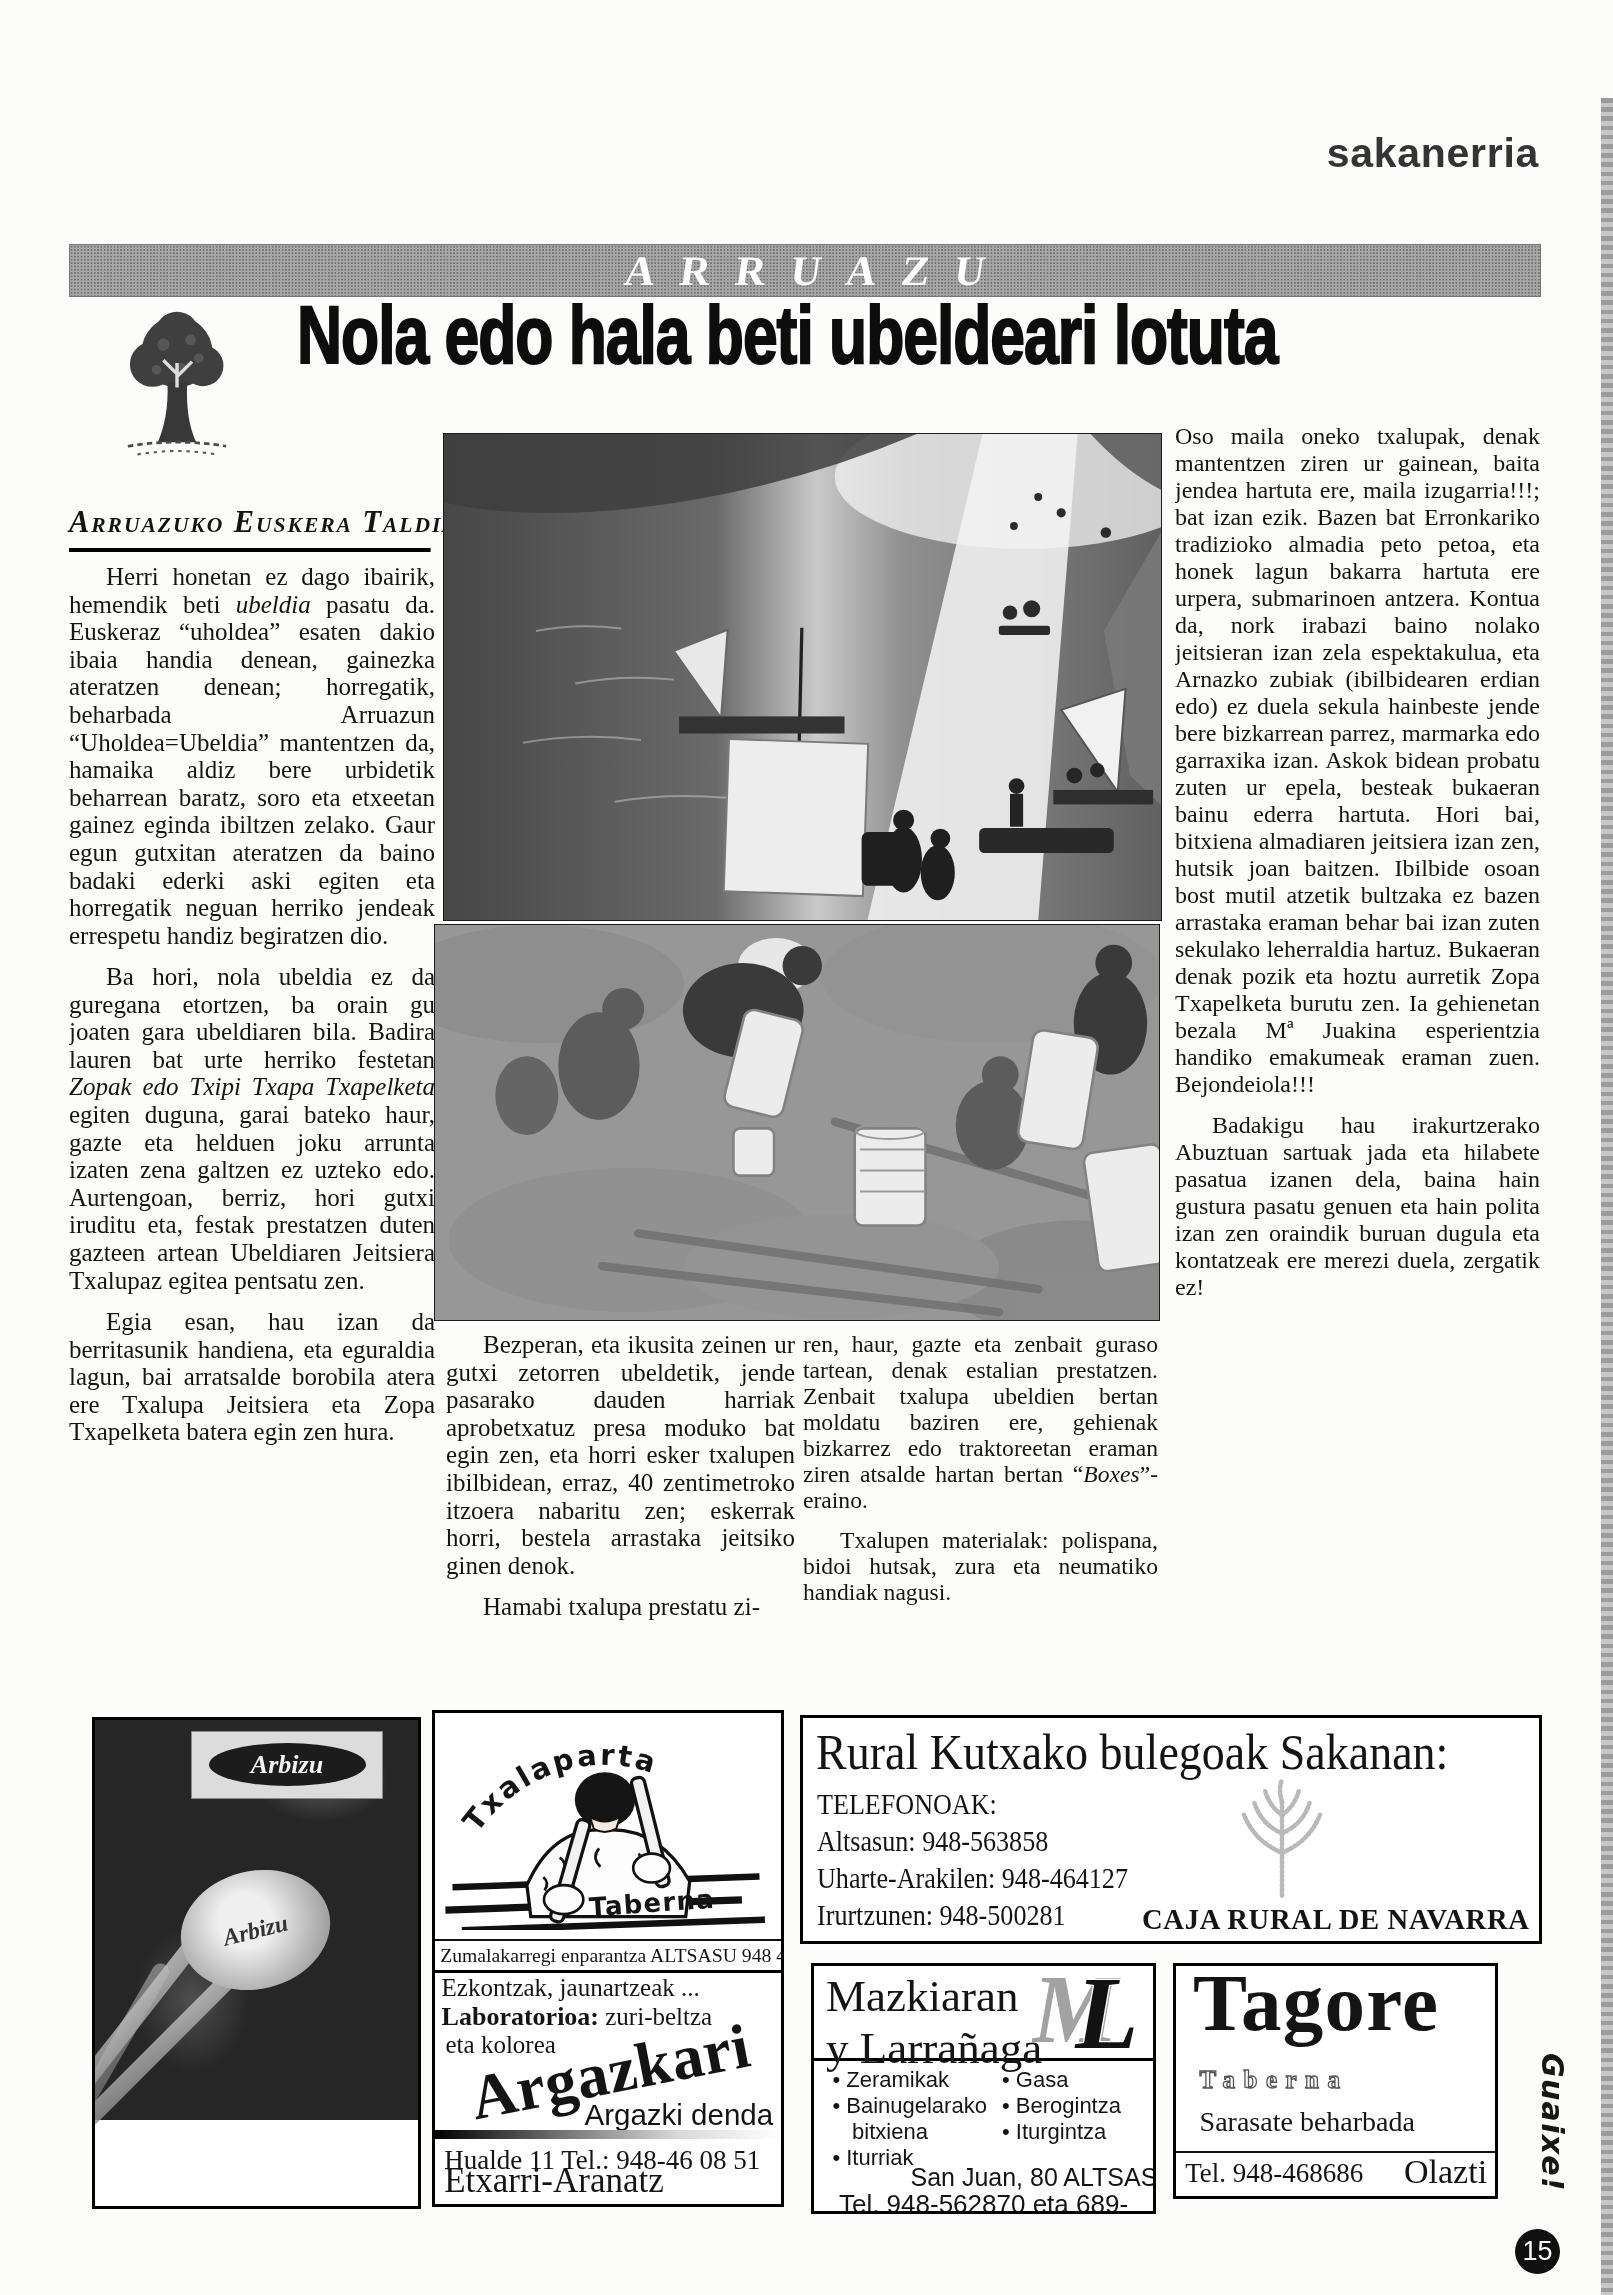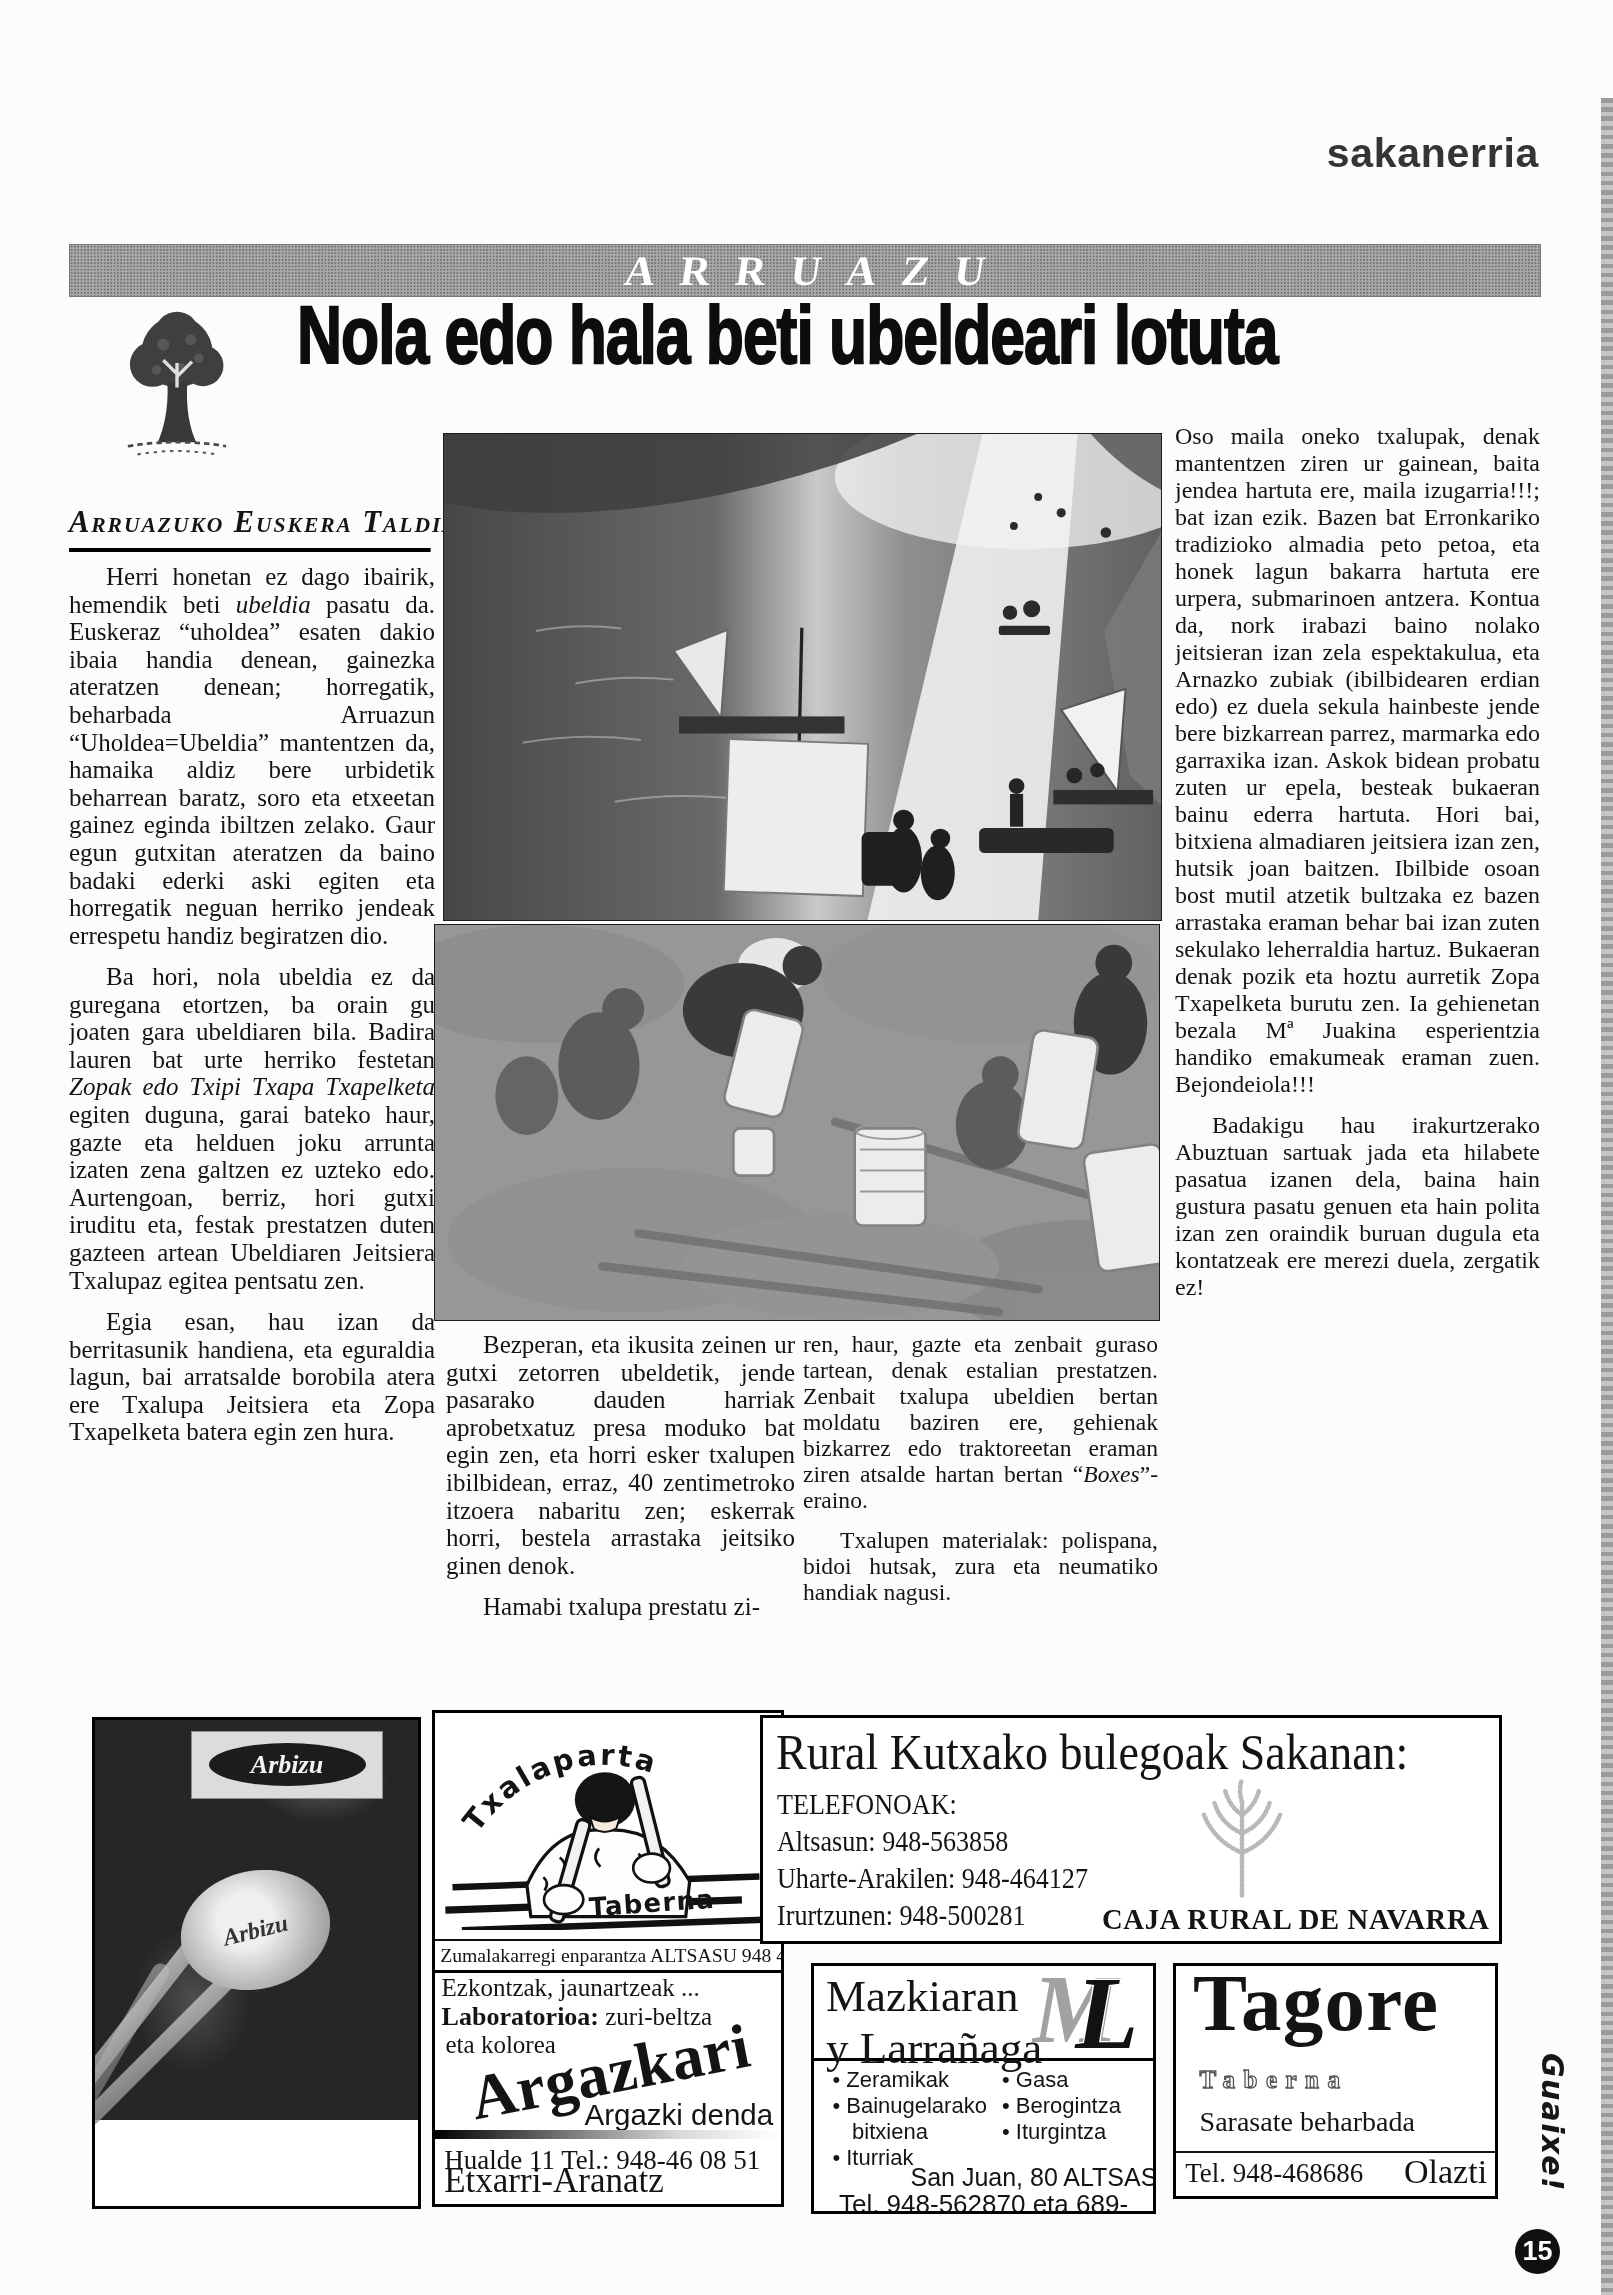--- a/index.html
+++ b/index.html
@@ -89,21 +89,21 @@
   .arg-line3{position:absolute;left:10.5px;top:58px;font-size:25px;}
   .arg-word{position:absolute;left:34px;top:63px;font-size:63px;font-weight:bold;
      transform:rotate(-11deg);letter-spacing:0.7px;}
   .arg-denda{position:absolute;right:7.9px;top:125px;font-family:"Liberation Sans",sans-serif;font-size:29.5px;}
   .arg-bar{position:absolute;left:0;top:157px;width:100%;height:9.2px;
      background:linear-gradient(90deg,#000,#6e6e6e 35%,#d8d8d8 70%,#fff);}
   .arg-addr1{position:absolute;left:9.2px;top:172px;font-size:27px;white-space:nowrap;}
   .arg-addr2{position:absolute;left:9.2px;top:188px;font-size:35px;}
 
   
-  .ad-rural{left:760px;top:1715px;width:736px;height:223px;}
+  .ad-rural{left:800px;top:1715px;width:736px;height:223px;}
   .rural-title{position:absolute;left:13px;top:5.2px;font-size:50px;white-space:nowrap;
      transform:scaleX(0.92);transform-origin:top left;}
   .rural-tels{position:absolute;left:14.4px;top:68px;font-size:29px;line-height:1.28;
      transform:scaleX(0.9);transform-origin:top left;white-space:nowrap;}
   .rural-wheat{position:absolute;left:420px;top:56px;width:118px;height:125px;}
   .rural-brand{position:absolute;right:9.2px;bottom:5.2px;font-weight:bold;font-size:29.5px;
      letter-spacing:0.7px;white-space:nowrap;transform:scaleX(0.97);transform-origin:right;}
 
   
   .ad-mazkiaran{left:811px;top:1963px;width:339px;height:245px;font-family:"Liberation Sans",sans-serif;}
@@ -126,21 +126,21 @@
   .tag-taberna{position:absolute;left:23.6px;top:100px;font-weight:bold;font-size:25px;letter-spacing:8.5px;
      color:#fff;-webkit-text-stroke:1.3px #555;}
   .tag-addr{position:absolute;left:23.6px;top:140px;font-size:28px;}
   .tag-strip{position:absolute;left:0;bottom:0;width:100%;height:43px;border-top:2.6px solid #111;}
   .tag-tel{position:absolute;left:9.2px;top:5.2px;font-size:27px;}
   .tag-town{position:absolute;right:7.9px;top:0px;font-size:34px;}
 
   
   .pagenum{left:1515px;top:2229px;width:45px;height:45px;border-radius:50%;background:#101010;
      color:#fff;display:flex;align-items:center;justify-content:center;
-     font-family:"Liberation Sans",sans-serif;font-weight:bold;font-size:27px;}
+     font-family:"Liberation Sans",sans-serif;font-weight:normal;font-size:27px;}
   .magname{left:1570px;top:2053px;width:171px;height:34px;transform:rotate(90deg);
      transform-origin:top left;font-family:"DejaVu Sans",sans-serif;font-weight:bold;
      font-style:italic;font-size:30px;letter-spacing:1.3px;color:#161616;}
   .edge-strip{left:1601px;top:98px;width:12.5px;height:2197px;
      background:repeating-linear-gradient(180deg,#9b9b9b 0 4.6px,#c6c6c6 4.6px 9.2px);
      border-right:2px solid #8a8a8a;}
 </style>
 </head>
 <body>
 

